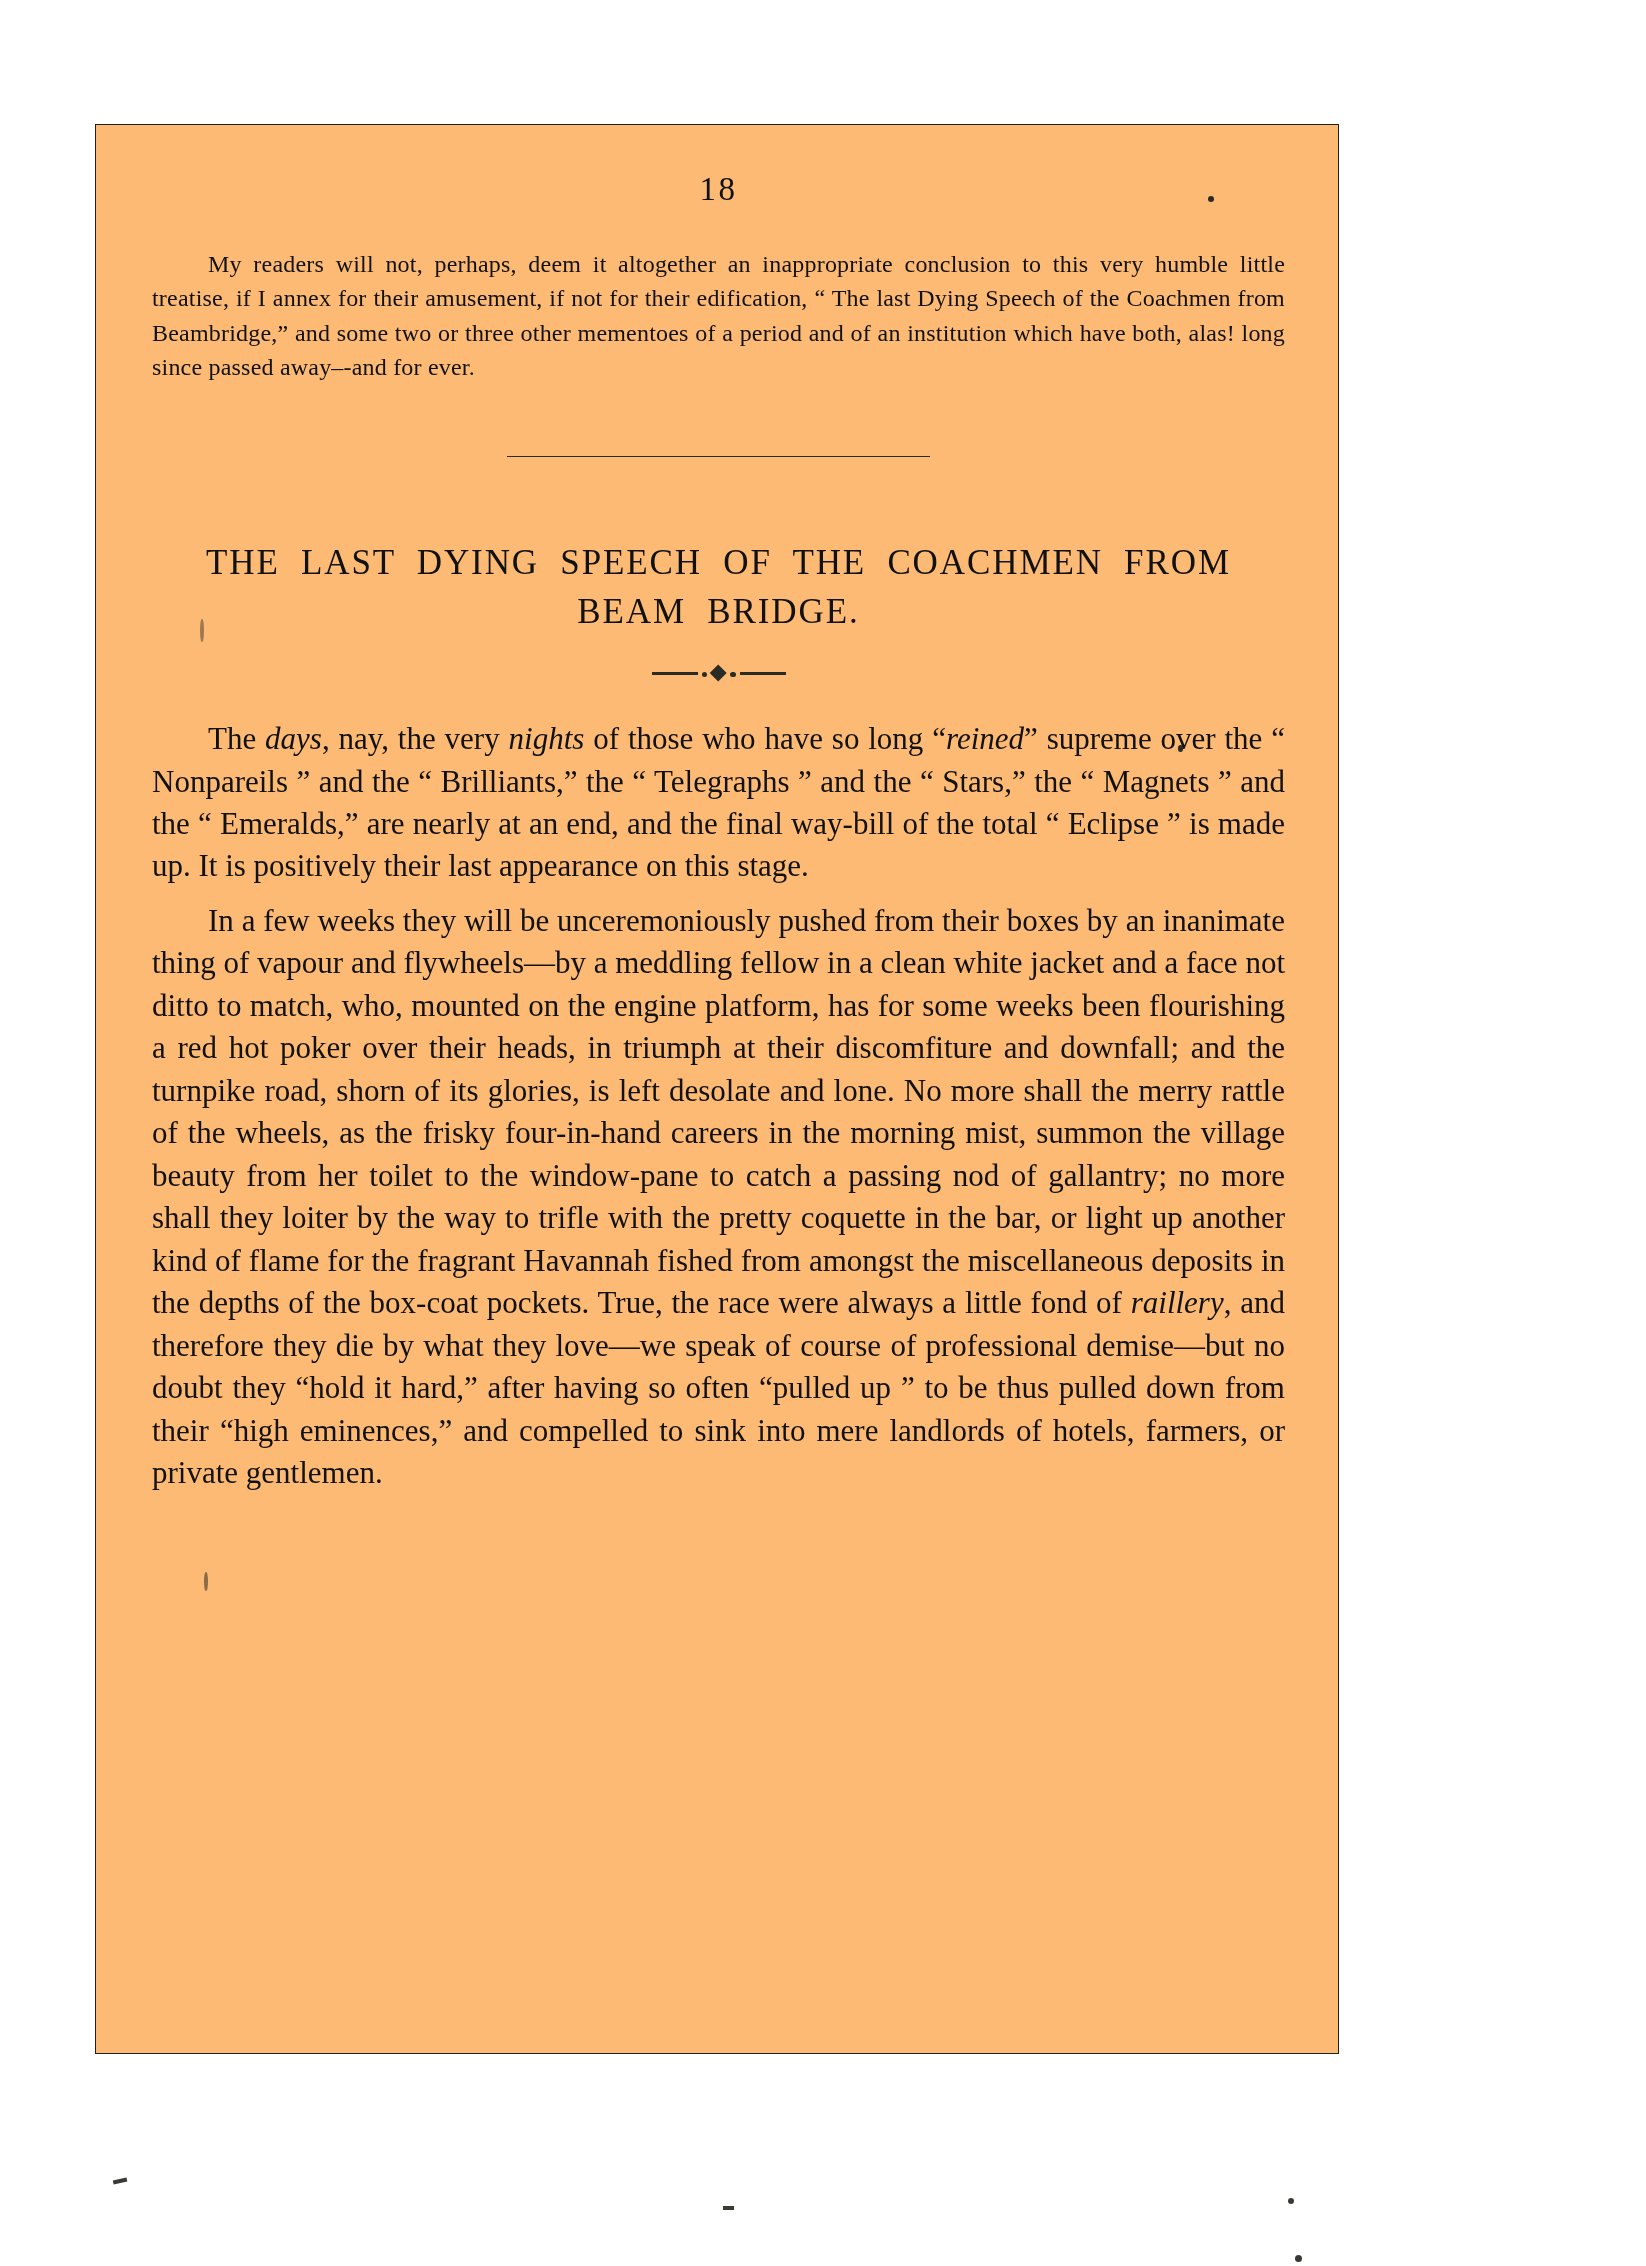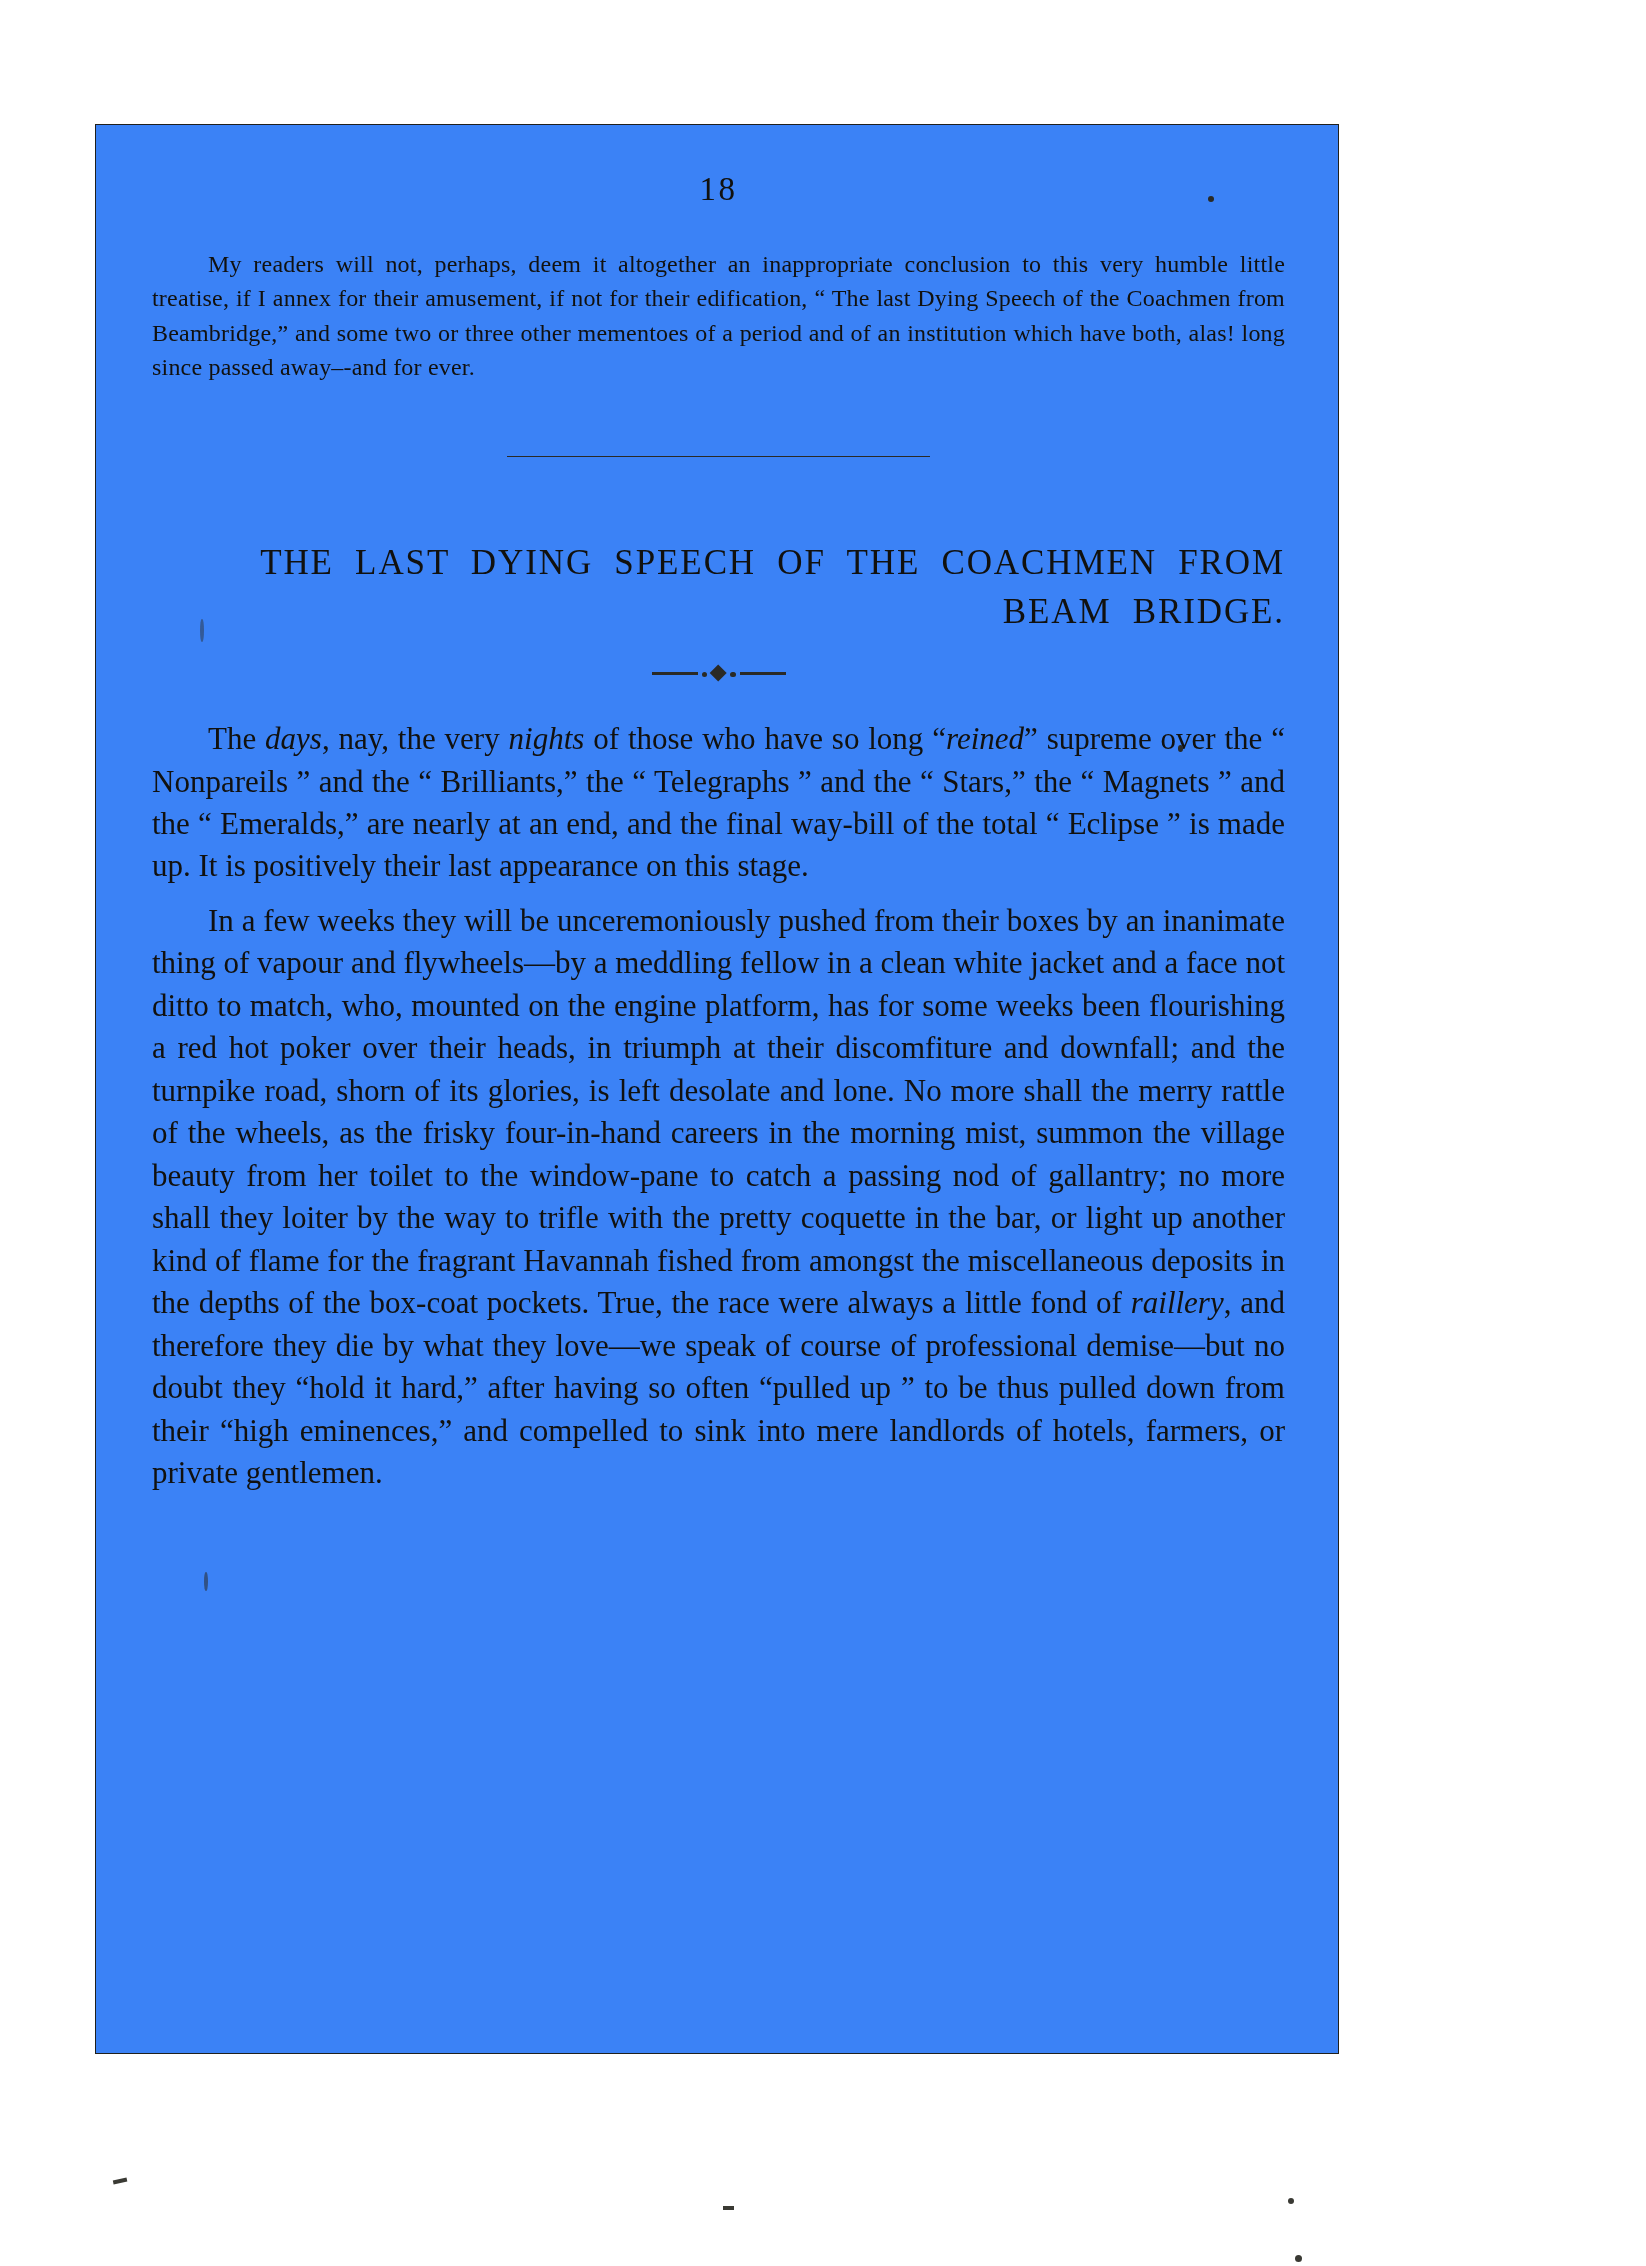--- a/index.html
+++ b/index.html
@@ -18,21 +18,21 @@
 
   
   .page {
     position: absolute;
     left: 95px;
     top: 124px;
     width: 1244px;
     height: 1930px;
     border: 1.8px solid #20201c;
     box-sizing: border-box;
-    background: #3b82f6;
+    background: #fdba74;
   }
 
   .page-inner {
     position: absolute;
     left: 56px;
     right: 53px;
     top: 35px;
     bottom: 17.6px;
   }
 
@@ -75,21 +75,21 @@
   .rule-short {
     width: 423px;
     height: 0;
     border-top: 1.8px solid #2a2a26;
     margin: 71px auto 0 auto;
   }
 
   h1.section-title {
     font-size: 35px;
     font-weight: normal;
-    text-align: right;
+    text-align: center;
     letter-spacing: 1.9px;
     line-height: 1.42;
     margin: 81px 0 0 0;
     word-spacing: 10.6px;
   }
 
   .orn {
     margin: 26.5px auto 0 auto;
     width: 176px;
     height: 19.4px;

